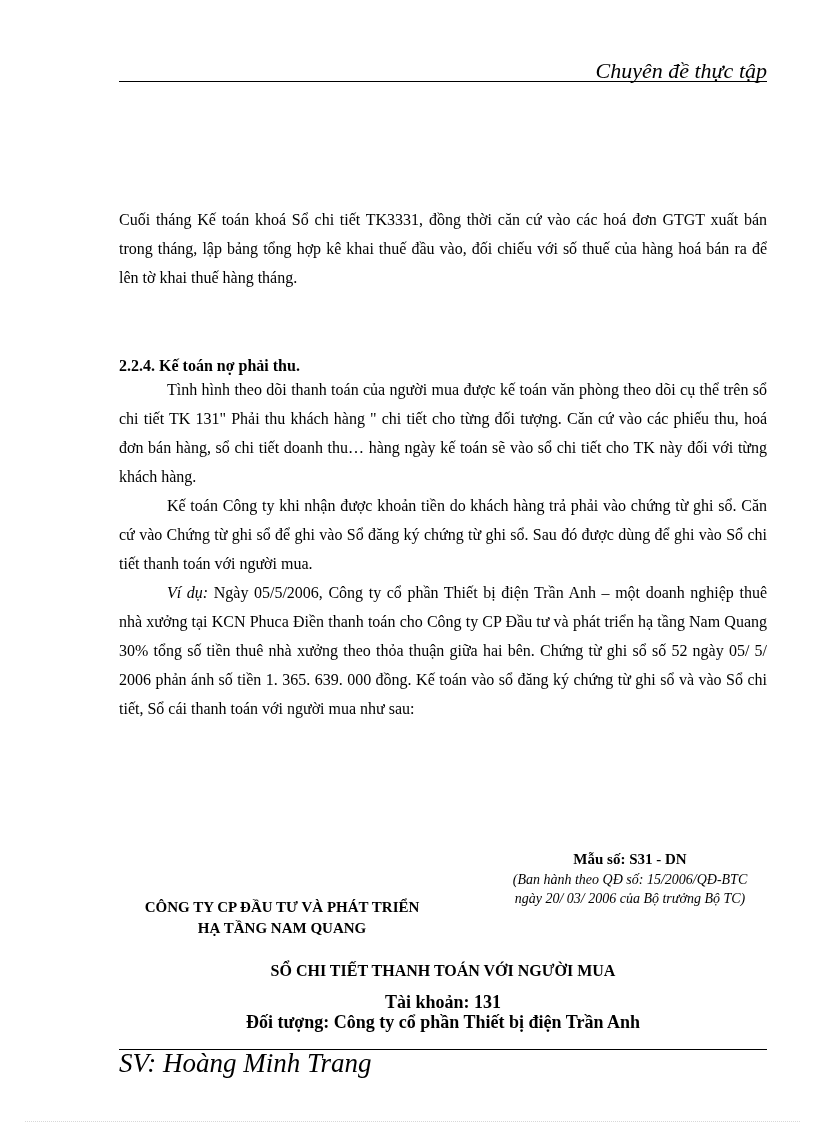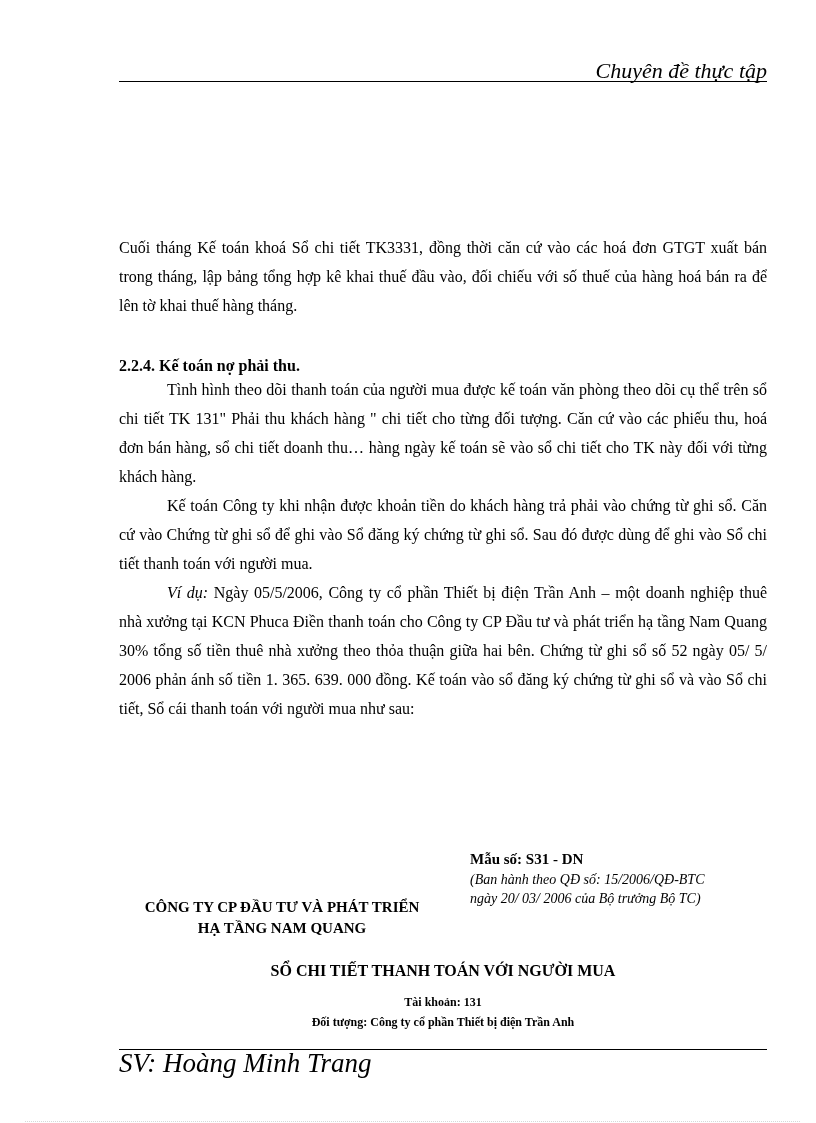--- a/index.html
+++ b/index.html
@@ -7,36 +7,36 @@
          font-family: "Liberation Serif", "DejaVu Serif", serif; color: #000; }
   .abs { position: absolute; }
   .header-title { right: 49px; top: 58px; font-style: italic; font-size: 22px; line-height: 26px; white-space: nowrap; }
   .header-rule { left: 119px; width: 648px; top: 81px; height: 0; border-top: 1px solid #000; }
   .para { left: 119px; width: 648px; font-size: 16px; line-height: 29px; text-align: justify; text-align-last: left; }
   .para p { margin: 0; }
   .indent { text-indent: 48px; }
   .section-heading { left: 119px; top: 355px; font-size: 16px; font-weight: bold; line-height: 22px; }
   .company-block { left: 104px; width: 356px; top: 850px; text-align: center; font-size: 15px; line-height: 21px; margin-top: 47px; }
   .company-block .bold { font-weight: bold; }
-  .form-block { left: 470px; width: 320px; top: 849px; line-height: 19px; }
+  .form-block { left: 470px; width: 320px; top: 849px; text-align: center; line-height: 19px; }
   .form-block .code { font-weight: bold; font-size: 15px; line-height: 21px; }
   .form-block .note { font-style: italic; font-size: 14px; }
   .ledger-title { left: 119px; width: 648px; top: 960px; text-align: center; font-weight: bold; font-size: 16px; line-height: 22px; }
-  .ledger-sub { left: 119px; width: 648px; top: 992px; text-align: center; font-weight: bold; font-size: 12px; line-height: 20px; }
+  .ledger-sub { left: 119px; width: 648px; top: 992px; text-align: center; font-weight: bold; font-size: 18px; line-height: 20px; }
   .footer-rule { left: 119px; width: 648px; top: 1049px; height: 0; border-top: 1px solid #000; }
   .footer-text { left: 119px; top: 1049px; font-style: italic; font-size: 27px; line-height: 28px; }
   .page-edge { left: 25px; width: 775px; top: 1121px; height: 0; border-top: 1px dotted #d8d8d8; }
 </style>
 </head>
 <body>
 
 <div class="abs header-title">Chuyên đề thực tập</div>
 <div class="abs header-rule"></div>
 
-<div class="abs para" style="top:205px;margin-top:28px;">
+<div class="abs para" style="top:205px;">
   <p>Cuối tháng Kế toán khoá Sổ chi tiết TK3331, đồng thời căn cứ vào các hoá đơn GTGT xuất bán trong tháng, lập bảng tổng hợp kê khai thuế đầu vào, đối chiếu với số thuế của hàng hoá bán ra để lên tờ khai thuế hàng tháng.</p>
 </div>
 
 <div class="abs section-heading">2.2.4. Kế toán nợ phải thu.</div>
 
 <div class="abs para" style="top:375px;">
   <p class="indent">Tình hình theo dõi thanh toán của người mua được kế toán văn phòng theo dõi cụ thể trên sổ chi tiết TK 131" Phải thu khách hàng " chi tiết cho từng đối tượng. Căn cứ vào các phiếu thu, hoá đơn bán hàng, sổ chi tiết doanh thu… hàng ngày kế toán sẽ vào sổ chi tiết cho TK này đối với từng khách hàng.</p>
   <p class="indent">Kế toán Công ty khi nhận được khoản tiền do khách hàng trả phải vào chứng từ ghi sổ. Căn cứ vào Chứng từ ghi sổ để ghi vào Sổ đăng ký chứng từ ghi sổ. Sau đó được dùng để ghi vào Sổ chi tiết thanh toán với người mua.</p>
   <p class="indent"><em>Ví dụ:</em><span> Ngày 05/5/2006, Công ty cổ phần Thiết bị điện Trần Anh – một doanh nghiệp thuê nhà xưởng tại KCN Phuca Điền thanh toán cho Công ty CP Đầu tư và phát triển hạ tầng Nam Quang 30% tổng số tiền thuê nhà xưởng theo thỏa thuận giữa hai bên. Chứng từ ghi sổ số 52 ngày 05/ 5/ 2006 phản ánh số tiền 1. 365. 639. 000 đồng. Kế toán vào sổ đăng ký chứng từ ghi sổ và vào Sổ chi tiết, Sổ cái thanh toán với người mua như sau:</span></p>
 </div>

